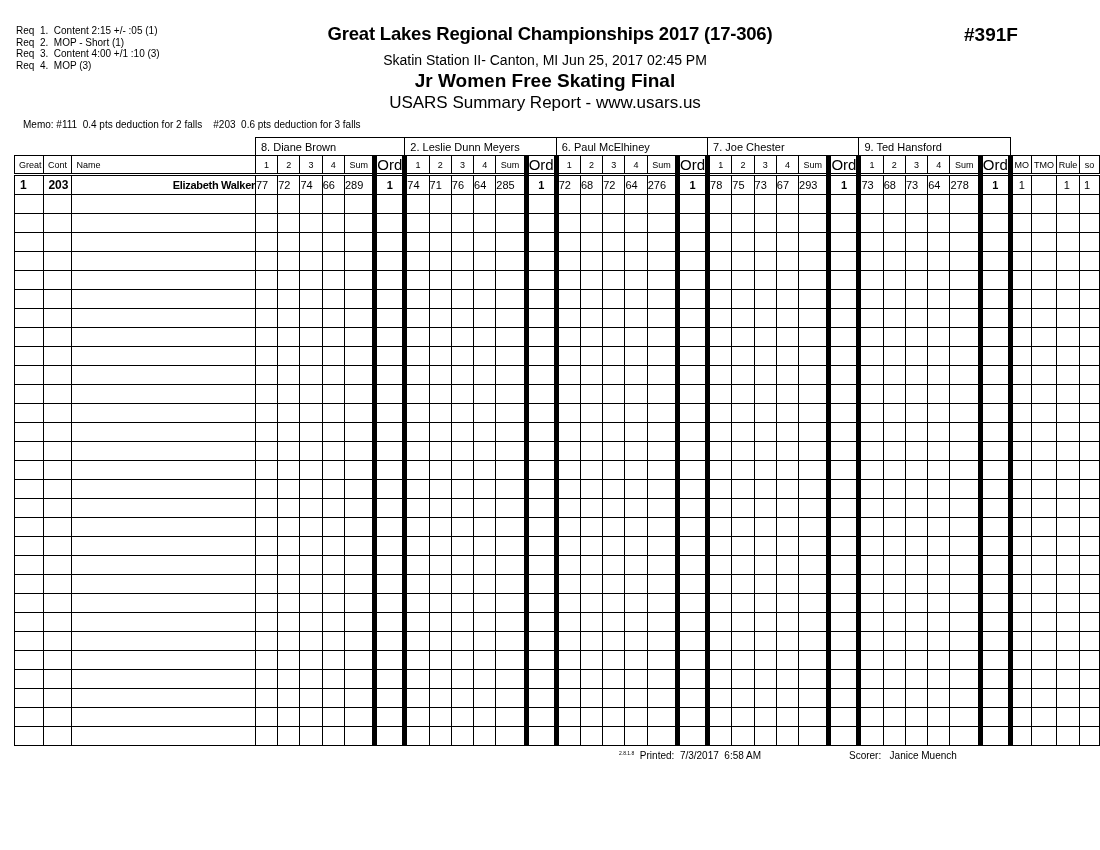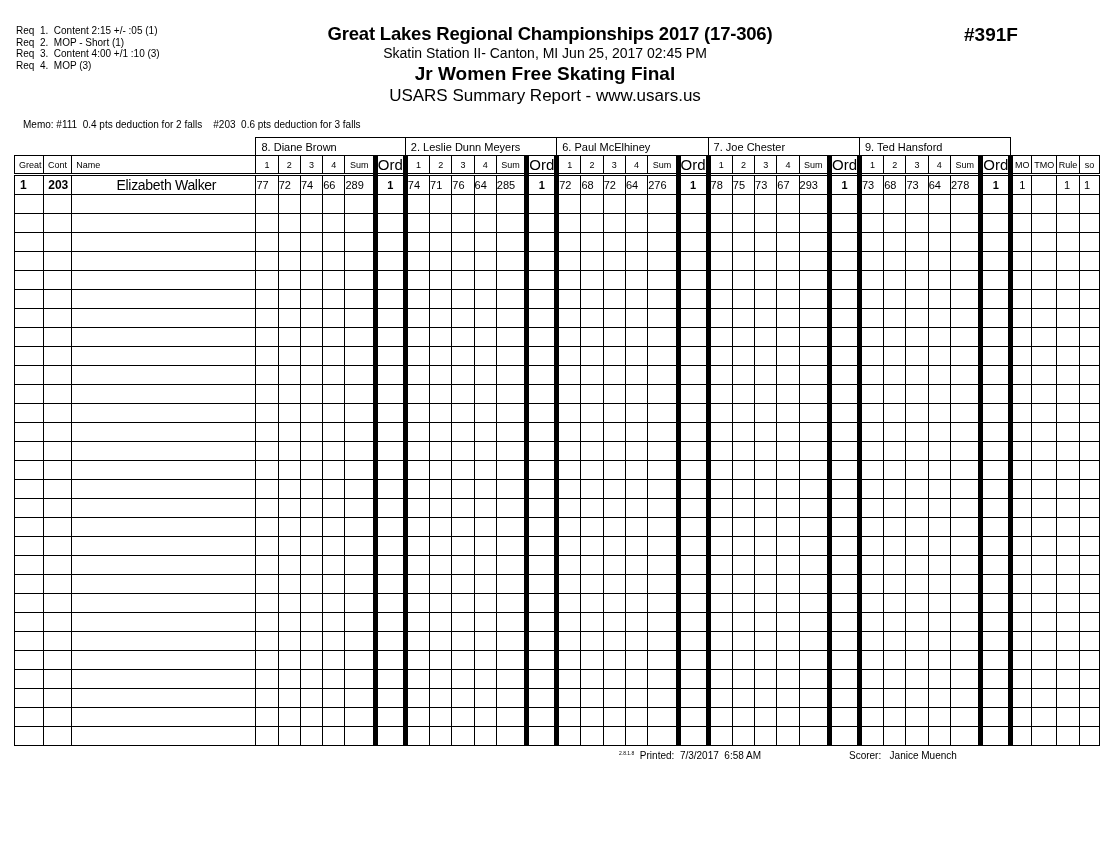--- a/index.html
+++ b/index.html
@@ -2,41 +2,41 @@
 <html><head>
 <meta charset="utf-8">
 <style>
   html, body { margin:0; padding:0; background:#fff; }
   body { width:1100px; height:850px; position:relative; overflow:hidden;
          font-family:"Liberation Sans", sans-serif; color:#000; }
   .reqs { position:absolute; left:16px; top:25px; font-size:10px; line-height:11.5px; }
   .reqs div { white-space:pre; }
   .title-block { position:absolute; left:300px; top:23px; width:500px; text-align:center; }
   .t1 { font-size:18.5px; font-weight:bold; line-height:22px; letter-spacing:-0.2px; }
-  .t2 { font-size:14px; line-height:17px; margin-left:-10px; }
+  .t2 { font-size:14px; line-height:17px; margin-left:-10px;margin-top:7px; }
   .t3 { font-size:19px; font-weight:bold; line-height:24px; margin-left:-10px; }
   .t4 { font-size:17px; line-height:20px; margin-left:-10px; }
   .event-no { position:absolute; left:964px; top:24px; font-size:19px; font-weight:bold; }
   .memo { position:absolute; left:23px; top:119px; font-size:10px; white-space:pre; }
 
   table.grid { position:absolute; left:14px; top:137px; border-collapse:collapse;
                table-layout:fixed; font-size:9.5px; }
   table.grid td { border:1.3px solid #000; padding:0; height:18px; overflow:hidden;
                   white-space:nowrap; text-align:center; vertical-align:middle; }
   table.grid tr.judges td { height:17px; font-size:11px; text-align:left; padding-left:5px; }
   table.grid tr.judges td.blank { border-left:none; border-top:none; }
   table.grid tr.judges td.blank-r { border:none; border-left:1.3px solid #000; }
   table.grid tr.colhdr td { height:17px; font-size:9px; border-bottom:3px double #000; }
   table.grid tr.colhdr td.left { text-align:left; padding-left:4px; }
   table.grid td.ord { border-left:5px solid #000; border-right:5px solid #000; font-weight:bold; font-size:12px; }
   table.grid tr.colhdr td.ord { font-weight:normal; font-size:15px; }
   table.grid tr.data td { font-size:11px; }
   table.grid tr.data td.place { text-align:left; padding-left:5px; font-weight:bold; font-size:12px; }
   table.grid tr.data td.cont { font-weight:bold; font-size:12px; text-align:right; padding-right:3px; }
-  table.grid tr.data td.name { text-align:center; padding-left:5px; font-weight:normal; font-size:14px; letter-spacing:-0.3px; }
+  table.grid tr.data td.name { text-align:right; padding-left:5px; font-weight:bold; font-size:11px; letter-spacing:-0.3px; }
   table.grid tr.data td.num { text-align:right; padding-right:9px; }
   table.grid tr.data td.extra { text-align:center; }
 
   .footer { position:absolute; top:750px; font-size:10px; white-space:pre; }
   .footer .tiny { font-size:5px; vertical-align:top; }
 </style>
 </head>
 <body>
 
 <div class="reqs">

